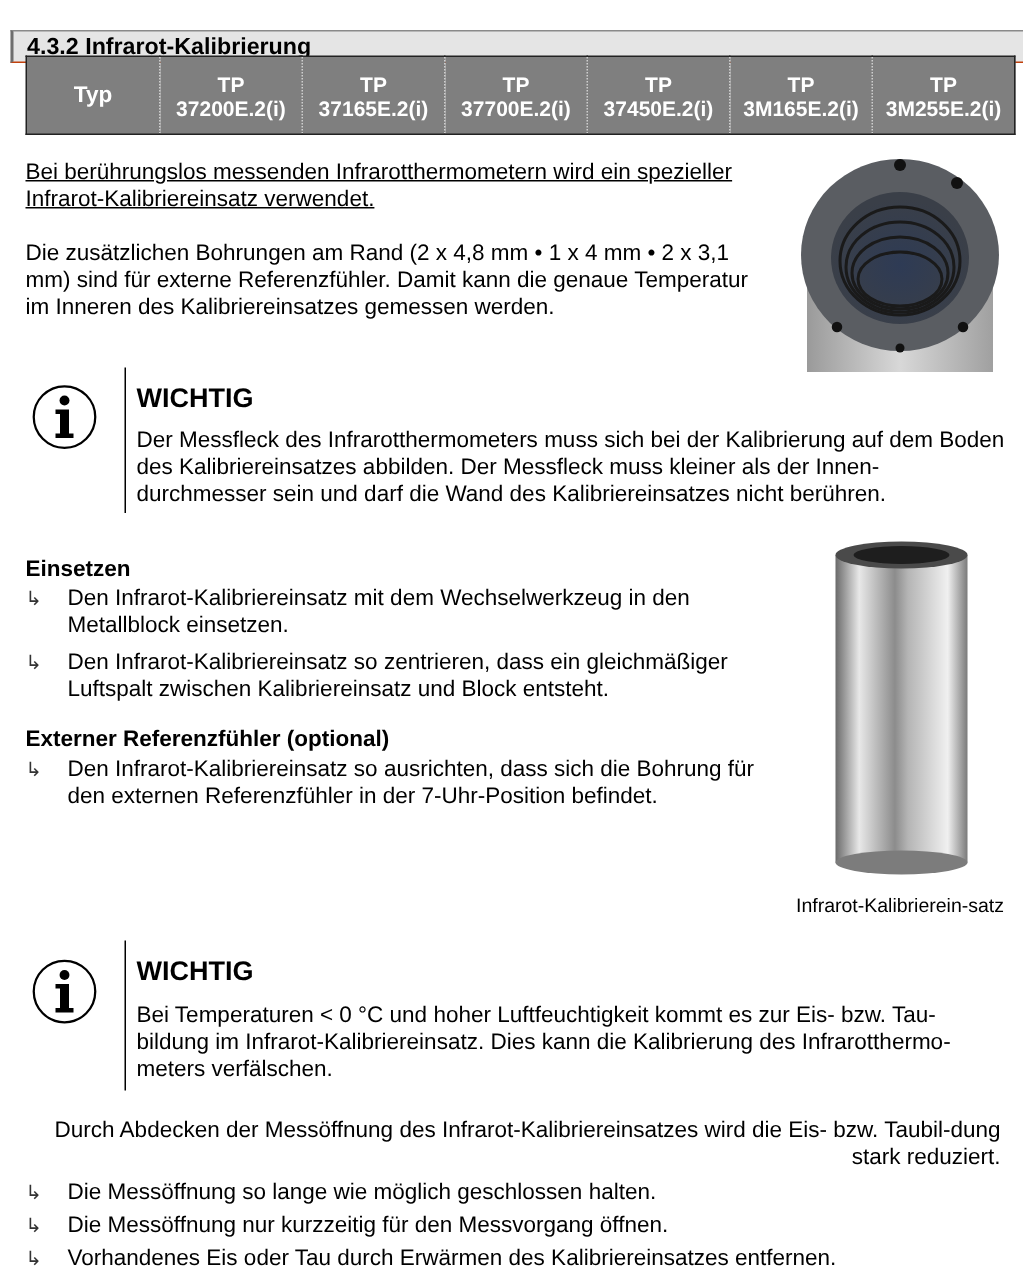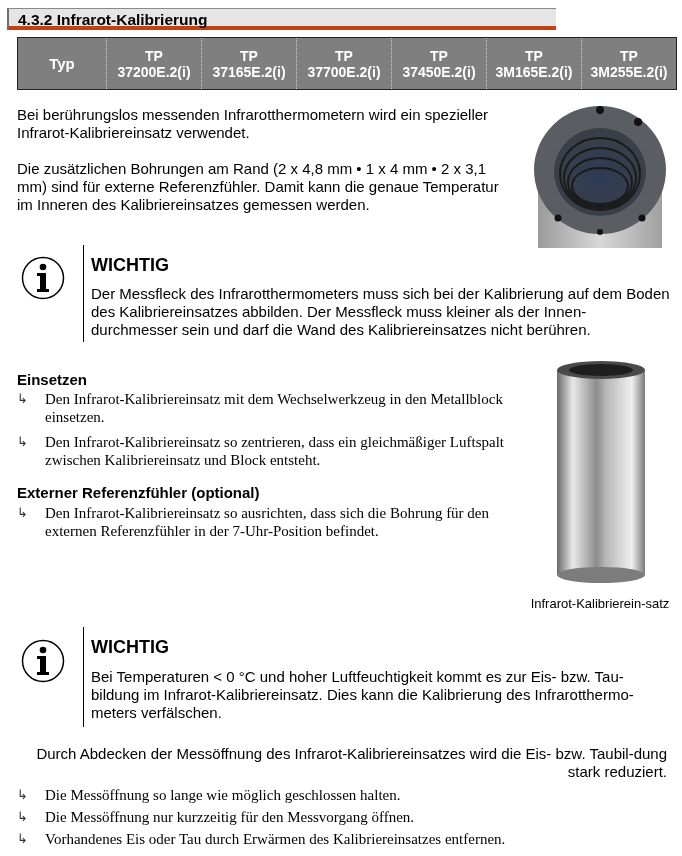--- a/index.html
+++ b/index.html
@@ -1,23 +1,23 @@
 <!DOCTYPE html>
 <html><head>
 <meta charset="utf-8">
 <style>
   html, body { margin: 0; padding: 0; background: #ffffff; }
   body {
     width: 682px; height: 856px; position: relative; overflow: hidden;
     font-family: "Liberation Sans", sans-serif; color: #000; font-size: 15px;
   }
   .section-header {
-    position: absolute; left: 7px; top: 8px; width: 549px; height: 22px;
+    position: absolute; left: 7px; top: 20px; width: 675px; height: 22px;
     background: #e5e5e5; border-top: 1px solid #8a8a8a; border-left: 2px solid #6e6e6e;
-    border-bottom: 4px solid #c2410c; box-sizing: border-box;
+    border-bottom: 1px solid #c2410c; box-sizing: border-box;
   }
   .section-header span {
     position: absolute; left: 9px; top: 2px; font-weight: bold; font-size: 15.5px;
   }
   table.types {
     position: absolute; left: 17px; top: 37px; width: 660px;
     border-collapse: collapse; table-layout: fixed;
   }
   table.types th {
     background: #7f7f7f; color: #fff; font-weight: bold; font-size: 14px;
@@ -44,21 +44,21 @@
   }
   .info-icon {
     position: absolute; width: 44px; height: 44px;
   }
   .vline { position: absolute; left: 83px; width: 1px; background: #000; }
   .wichtig { position: absolute; left: 91px; font-weight: bold; font-size: 18px; }
   .note { position: absolute; left: 91px; width: 580px; line-height: 18px; font-size: 15px; }
   .h { position: absolute; left: 17px; font-weight: bold; font-size: 15px; }
   .bullet { position: absolute; left: 17px; width: 510px; line-height: 18px; font-size: 15px; }
   .bullet .arrow { position: absolute; left: 0; top: 0; width: 16px; font-size: 13px; color: #333; }
-  .bullet .txt { display: block; margin-left: 28px; font-family: Liberation Serif, serif; }
+  .bullet .txt { display: block; margin-left: 28px; }
 </style>
 </head>
 <body>
 
 <div class="section-header">
   <span>4.3.2  Infrarot-Kalibrierung</span>
 </div>
 
 <table class="types">
   <tbody>
@@ -67,21 +67,21 @@
     <th><span>TP</span><br><span>37200E.2(i)</span></th>
     <th><span>TP</span><br><span>37165E.2(i)</span></th>
     <th><span>TP</span><br><span>37700E.2(i)</span></th>
     <th><span>TP</span><br><span>37450E.2(i)</span></th>
     <th><span>TP</span><br><span>3M165E.2(i)</span></th>
     <th><span>TP</span><br><span>3M255E.2(i)</span></th>
   </tr>
 </tbody>
   </table>
 
-<div class="p" style="top:106px; width:510px;">Bei berührungslos messenden Infrarotthermometern wird ein spezieller Infrarot-Kalibriereinsatz verwendet.</div>
+<div class="p" style="top:106px; width:510px;text-decoration:underline;">Bei berührungslos messenden Infrarotthermometern wird ein spezieller Infrarot-Kalibriereinsatz verwendet.</div>
 <div class="p" style="top:160px; width:490px;">Die zusätzlichen Bohrungen am Rand (2 x 4,8 mm  •  1 x 4 mm  •  2 x 3,1 mm) sind für externe Referenzfühler. Damit kann die genaue Temperatur im Inneren des Kalibriereinsatzes gemessen werden.</div>
 
 <svg class="img-top" viewBox="0 0 140 148">
   <defs>
     <linearGradient id="bodyg" x1="0" x2="1">
       <stop offset="0" stop-color="#9a9a9a"></stop>
         <stop offset="0.5" stop-color="#d8d8d8"></stop>
         <stop offset="1" stop-color="#a0a0a0"></stop>
     </linearGradient>
     <radialGradient id="inner" cx="0.5" cy="0.55" r="0.5">

